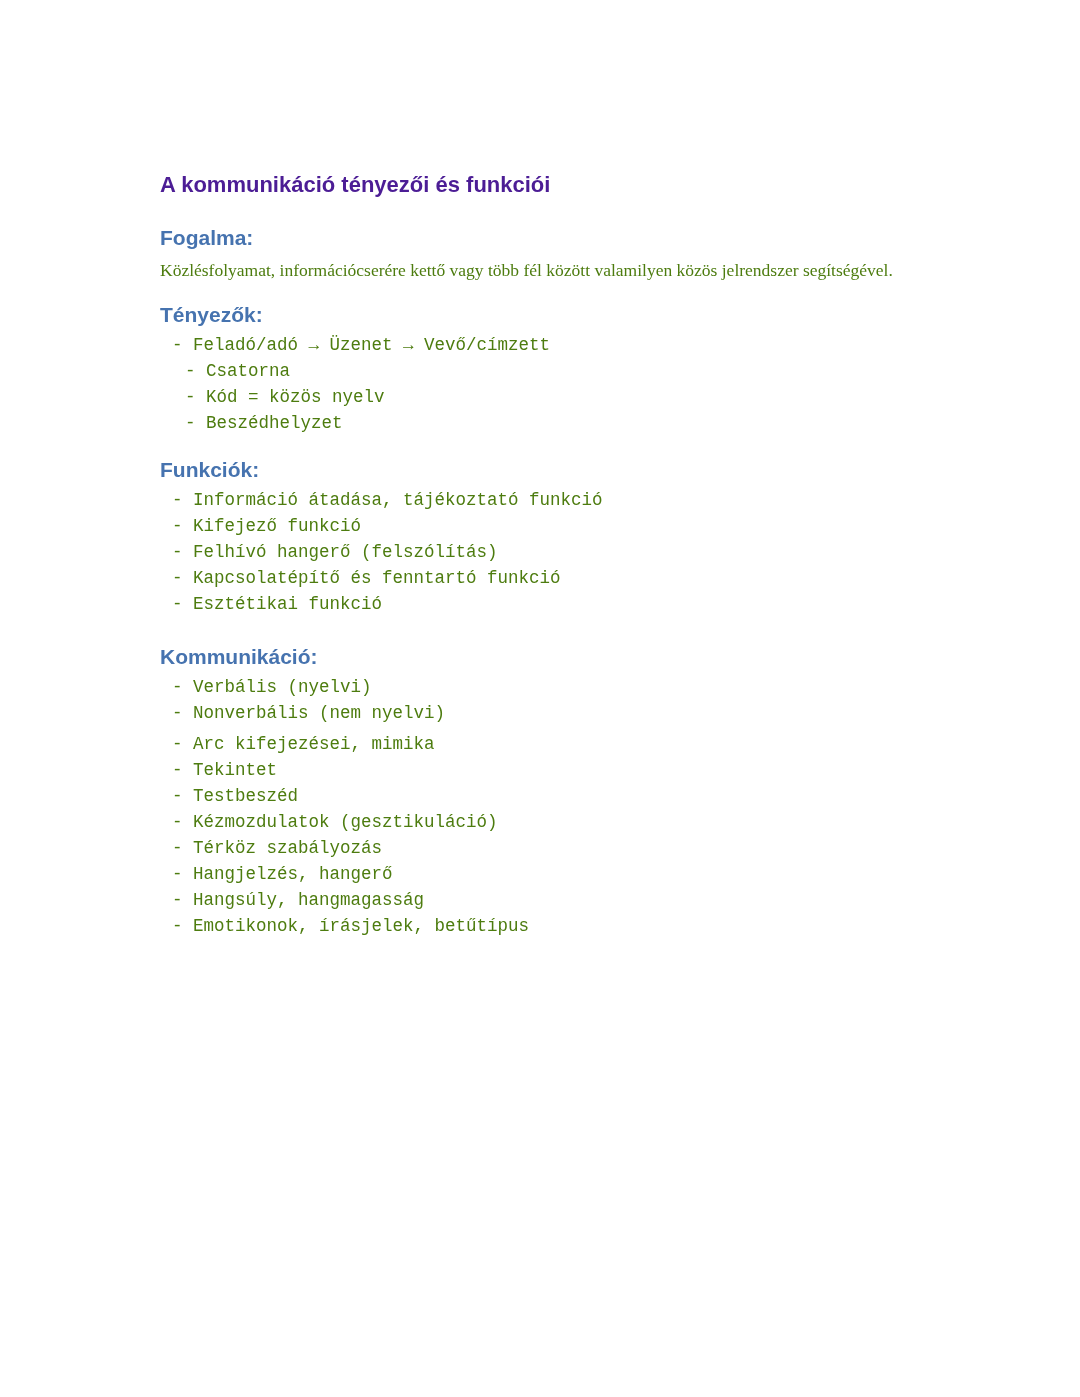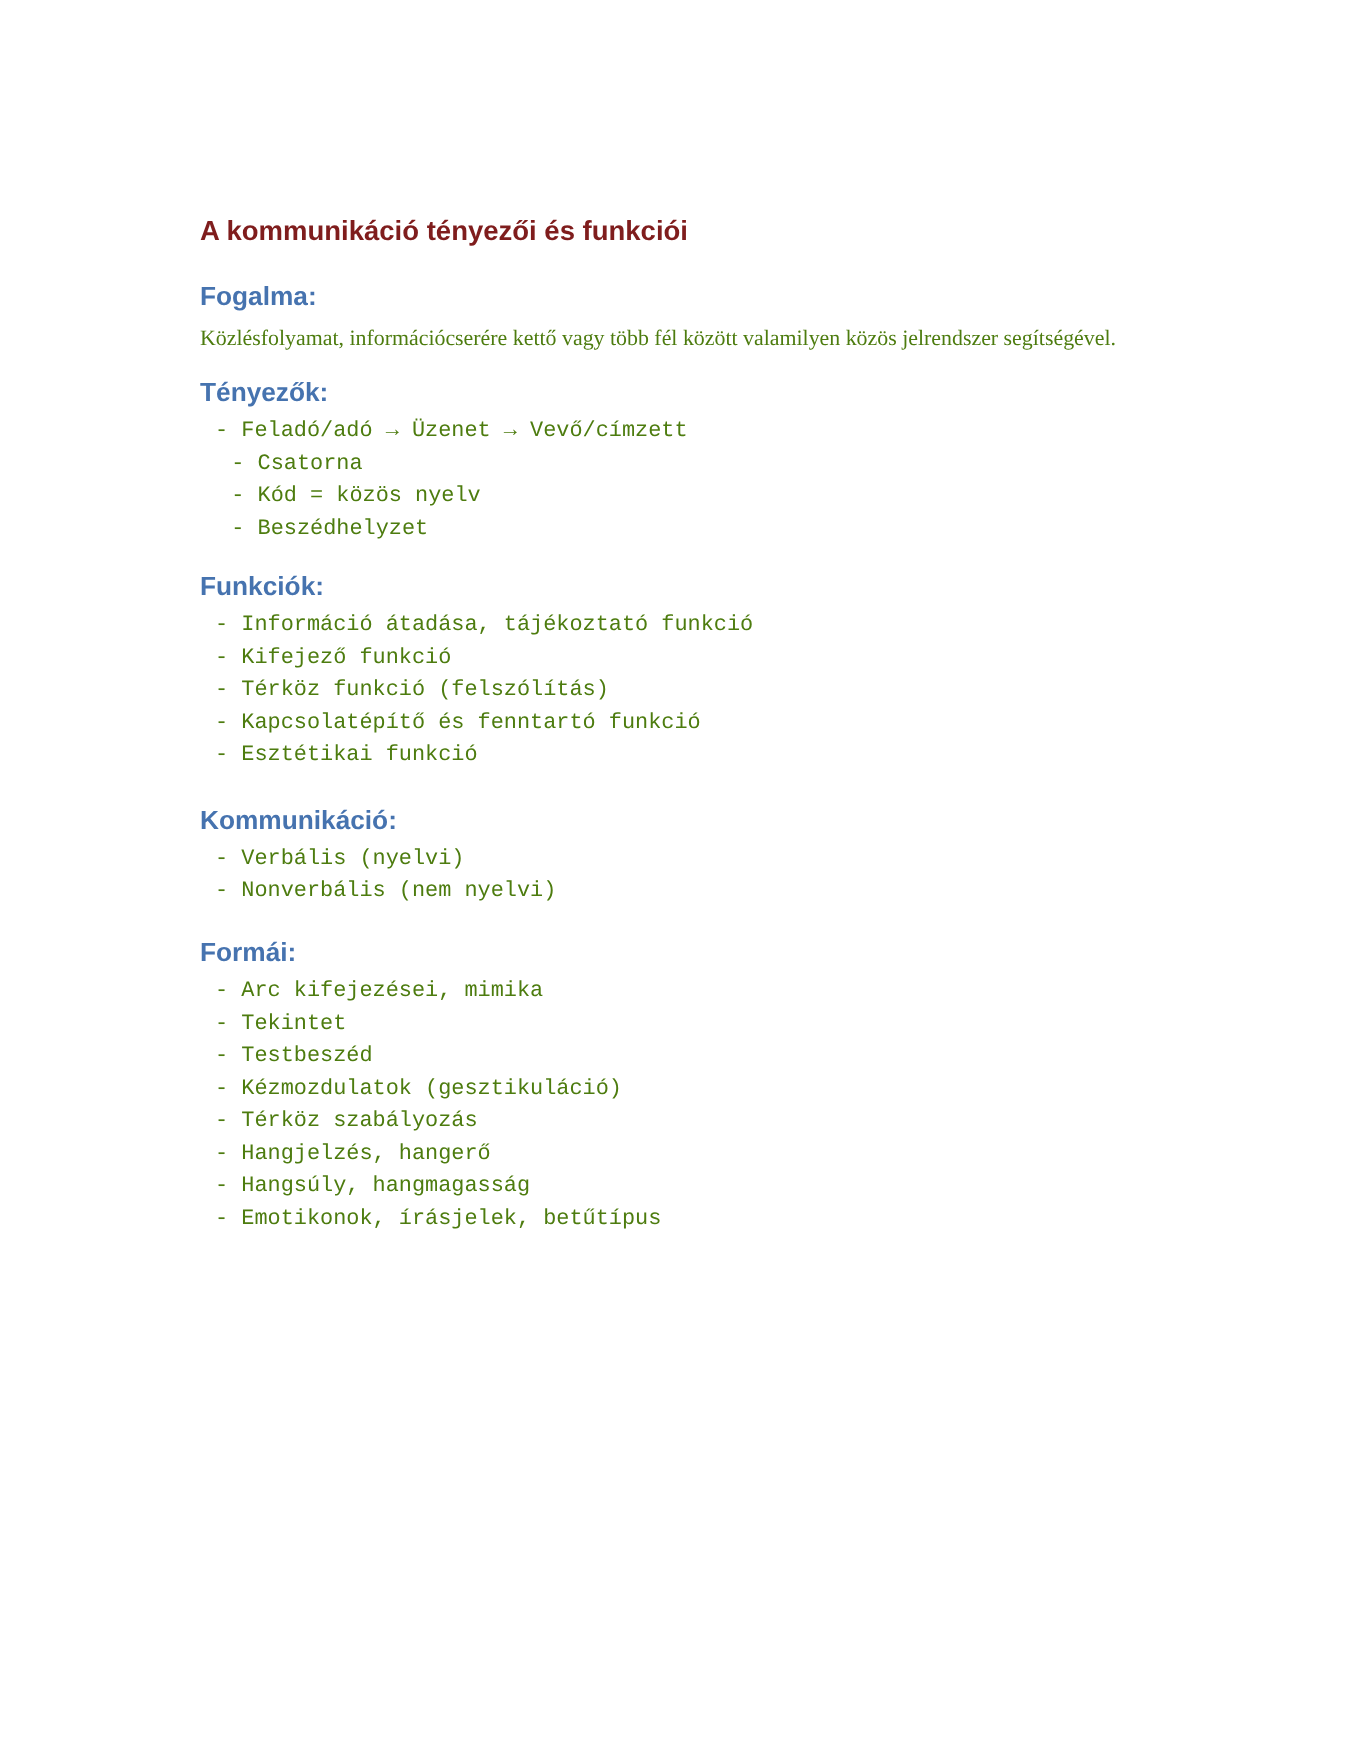--- a/index.html
+++ b/index.html
@@ -18,21 +18,21 @@
     overflow: hidden;
   }
   .content {
     width: 760px;
   }
   .h1 {
     font-family: "Liberation Sans", "DejaVu Sans", sans-serif;
     font-weight: bold;
     font-size: 22px;
     line-height: 26px;
-    color: #7f1d1d;
+    color: #4c1d95;
     margin: 0;
   }
   .h1.second {
     margin-top: 46px;
   }
   .h2 {
     font-family: "Liberation Sans", "DejaVu Sans", sans-serif;
     font-weight: bold;
     font-size: 21px;
     line-height: 24px;
@@ -83,35 +83,34 @@
         <li>- Feladó/adó → Üzenet → Vevő/címzett</li>
         <li class="indent-1">- Csatorna</li>
         <li class="indent-1">- Kód = közös nyelv</li>
         <li class="indent-1">- Beszédhelyzet</li>
       </ul>
 
       <h2 class="h2 mt-22">Funkciók:</h2>
       <ul class="plain-list body-text">
         <li>- Információ átadása, tájékoztató funkció</li>
         <li>- Kifejező funkció</li>
-        <li>- Térköz funkció (felszólítás)</li>
+        <li>- Felhívó hangerő (felszólítás)</li>
         <li>- Kapcsolatépítő és fenntartó funkció</li>
         <li>- Esztétikai funkció</li>
       </ul>
     </section>
 
     <section>
 
       <h2 class="h2 mt-28">Kommunikáció:</h2>
       <ul class="plain-list body-text">
         <li>- Verbális (nyelvi)</li>
         <li>- Nonverbális (nem nyelvi)</li>
       </ul>
 
-      <h2 class="h2 mt-25">Formái:</h2>
       <ul class="plain-list body-text">
         <li>- Arc kifejezései, mimika</li>
         <li>- Tekintet</li>
         <li>- Testbeszéd</li>
         <li>- Kézmozdulatok (gesztikuláció)</li>
         <li>- Térköz szabályozás</li>
         <li>- Hangjelzés, hangerő</li>
         <li>- Hangsúly, hangmagasság</li>
         <li>- Emotikonok, írásjelek, betűtípus</li>
       </ul>

